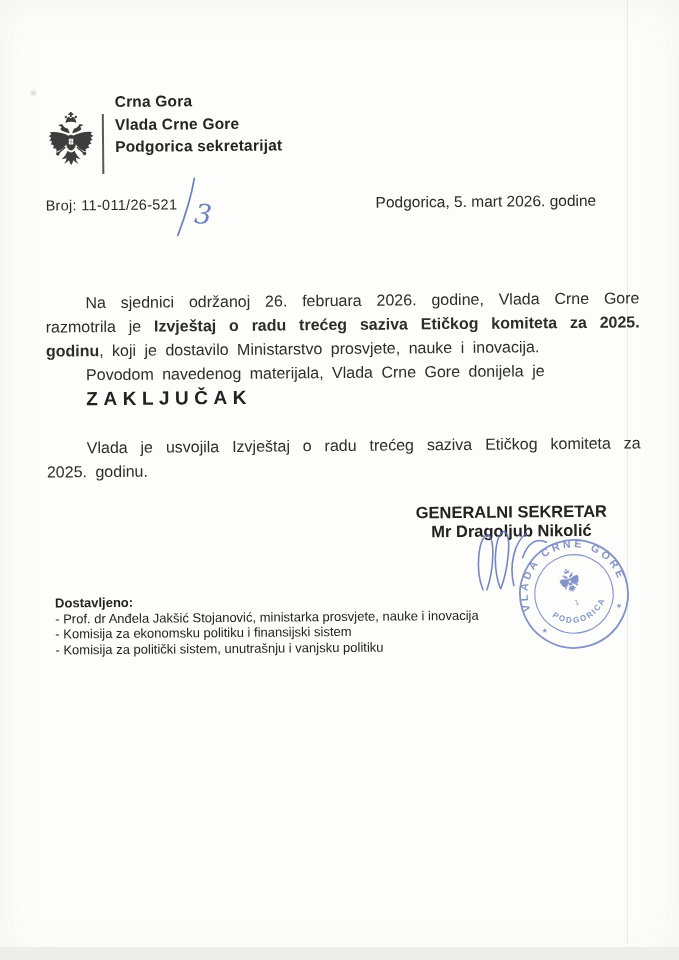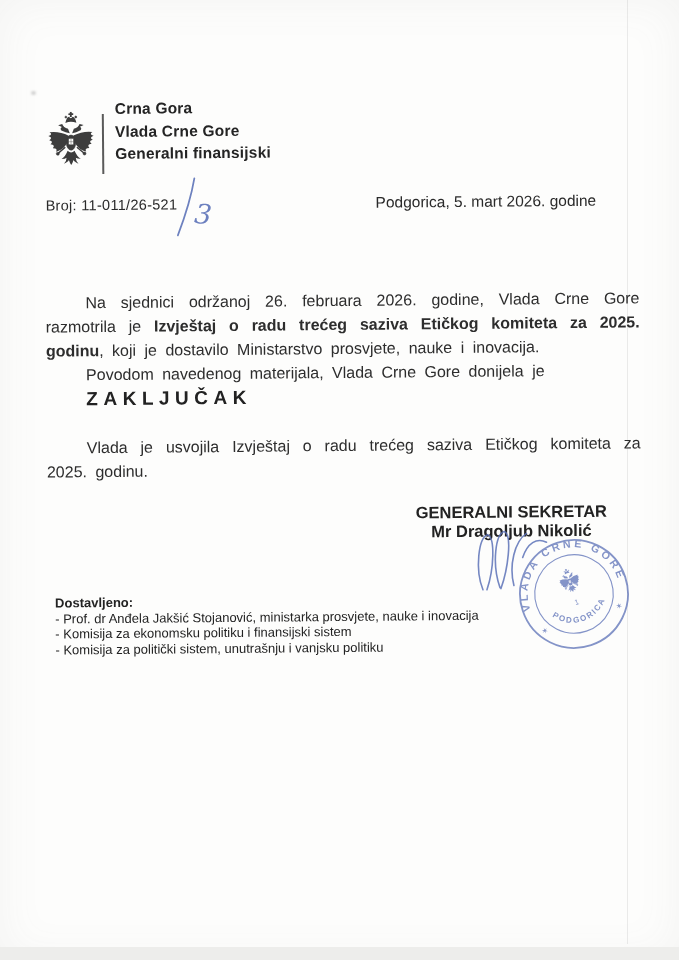--- a/index.html
+++ b/index.html
@@ -20,21 +20,21 @@
     transform-origin:50% 50%;
   }
   
   .edge-strip{position:absolute;left:0;right:0;bottom:0;height:13px;background:#ededeb;}
   .crease{position:absolute;top:0;bottom:16px;left:627px;width:1px;background:rgba(170,170,168,0.22);}
   .speck{position:absolute;left:31px;top:91px;width:5px;height:4px;border-radius:50%;background:rgba(130,130,130,0.35);filter:blur(1px);}
 
   
   .coa{position:absolute;left:45px;top:109px;width:58px;height:66px;color:#3d3d3d;}
   .vline{position:absolute;left:105px;top:112px;width:2px;height:60px;background:#5a5a5a;}
-  .org{position:absolute;left:118px;top:96px;font-weight:bold;font-size:15.5px;line-height:22.5px;color:#242424;letter-spacing:0.2px;}
+  .org{position:absolute;left:118px;top:89px;font-weight:bold;font-size:15.5px;line-height:22.5px;color:#242424;letter-spacing:0.2px;}
 
   .broj{position:absolute;left:48px;top:195px;font-size:14.5px;color:#2a2a2a;letter-spacing:0.3px;}
   .hand{position:absolute;left:176px;top:174px;width:44px;height:66px;}
   .dateline{position:absolute;left:378px;top:194px;font-size:15.5px;color:#2a2a2a;}
 
   
   .body-block{position:absolute;left:47px;top:289px;width:594px;font-size:16px;line-height:24px;}
   .body-block p{margin:0;text-align:justify;text-indent:40px;word-spacing:4px;}
   .body-block p.nojust{text-align:left;}
   .heading{
@@ -87,21 +87,21 @@
 
   <div class="skew">
 
     <svg class="coa" viewBox="0 0 100 112">
       <use href="#crest"></use>
     </svg>
     <div class="vline"></div>
     <div class="org">
       <div>Crna Gora</div>
       <div>Vlada Crne Gore</div>
-      <div>Generalni finansijski</div>
+      <div>Podgorica sekretarijat</div>
     </div>
 
     <div class="broj">Broj: 11-011/26-521</div>
     <svg class="hand" viewBox="0 0 44 66">
       <path d="M21,3 C18,20 11,42 4,60" fill="none" stroke="#5d73b8" stroke-width="1.7" stroke-linecap="round" opacity="0.9"></path>
       <text x="21" y="48" font-family="DejaVu Serif, serif" font-style="italic" font-size="27" fill="#5d73b8" opacity="0.9" transform="rotate(6 26 38)">3</text>
     </svg>
     <div class="dateline">Podgorica, 5. mart 2026. godine</div>
 
     <div class="body-block">

